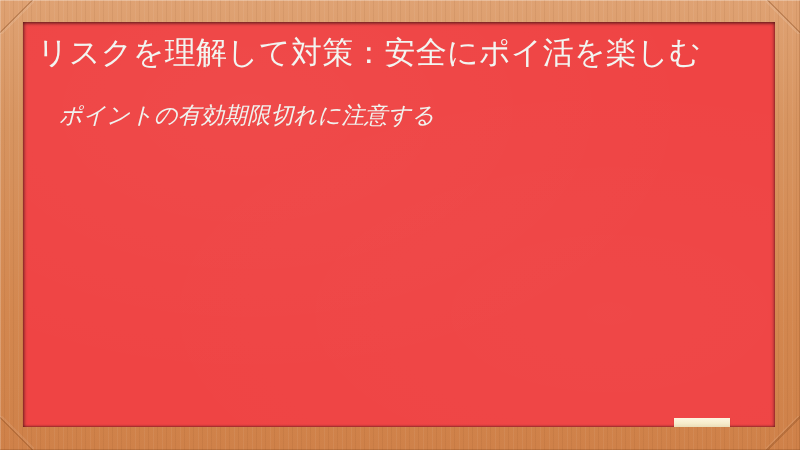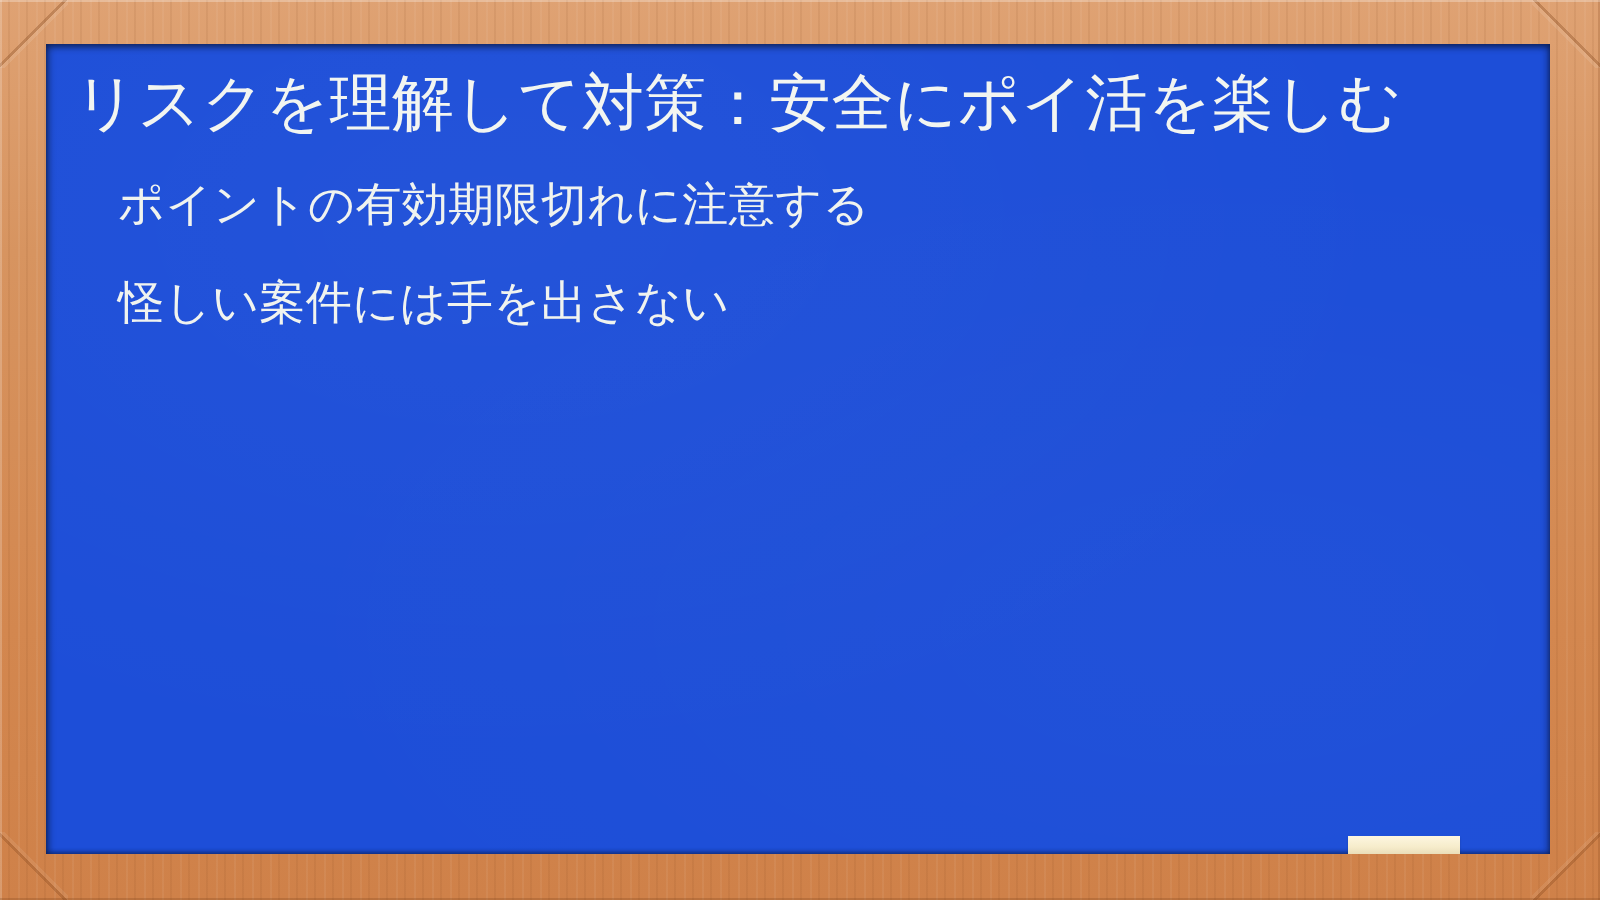--- a/index.html
+++ b/index.html
@@ -66,21 +66,21 @@
     pointer-events: none;
   }
 
   
   #board {
     position: absolute;
     left: 23px;
     top: 22px;
     width: 752px;
     height: 405px;
-    background: #1d4ed8;
+    background: #ef4444;
     box-shadow:
       inset 0 2px 3px rgba(0,0,0,0.38),
       inset 2px 0 3px rgba(0,0,0,0.26),
       inset -2px 0 3px rgba(0,0,0,0.18),
       inset 0 -1px 2px rgba(0,0,0,0.22);
     overflow: hidden;
   }
 
   
   #board::after {
@@ -105,22 +105,23 @@
     font-size: 31px;
     line-height: 1.30;
     font-weight: 400;
     letter-spacing: 0.2px;
     white-space: pre-wrap;
     width: 700px;
   }
 
   #bullet-list {
     list-style: none;
-    margin-top: 20px;
+    margin-top: 32px;
     padding-left: 22px;
+    font-style: italic;
   }
 
   #bullet-list li {
     color: #f0f3ef;
     font-size: 23px;
     line-height: 1.0;
     letter-spacing: 0.2px;
     margin-bottom: 26px;
     white-space: nowrap;
   }
@@ -151,21 +152,20 @@
   <div class="frame-bevel"></div>
 
   <div id="board">
 
     <div class="board-content">
 
       <h1 id="slide-title">リスクを理解して対策：安全にポイ活を楽しむ</h1>
 
       <ul id="bullet-list">
         <li>ポイントの有効期限切れに注意する</li>
-        <li>怪しい案件には手を出さない</li>
       </ul>
 
     </div>
 
     <div id="chalk-stick"></div>
 
   </div>
 
 </div>
 

